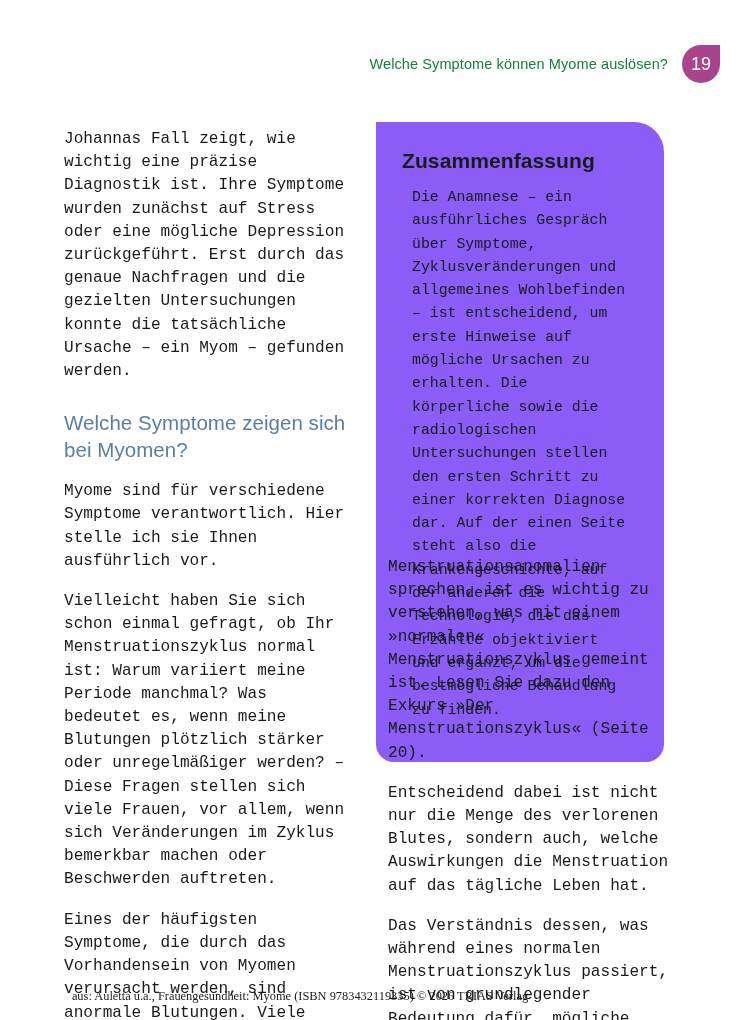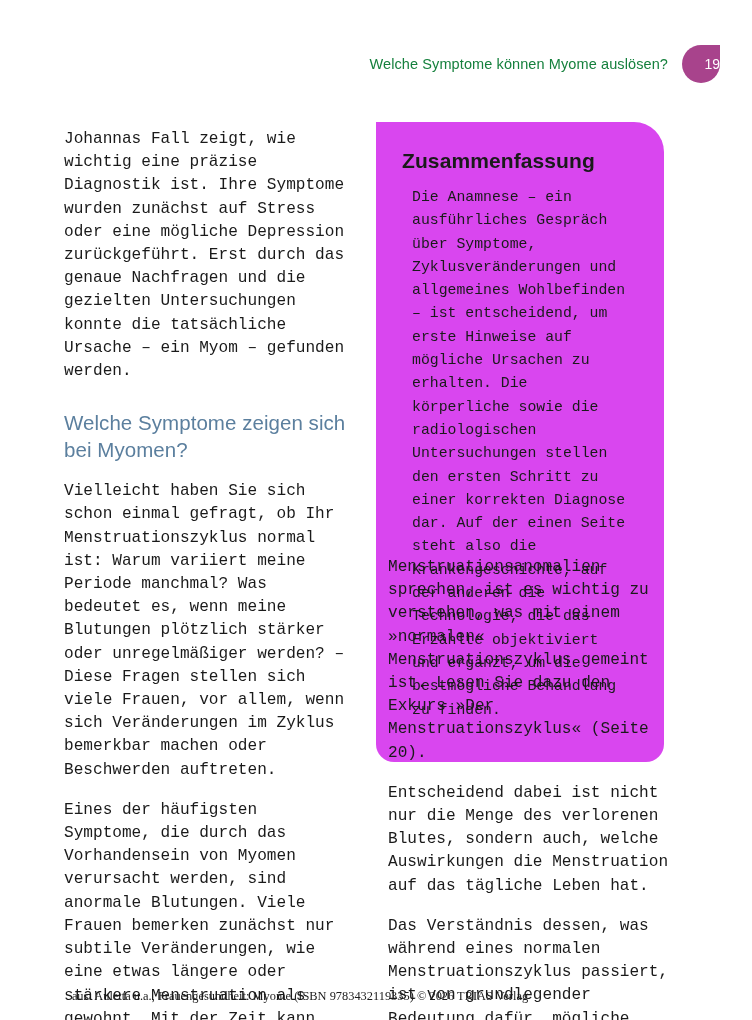--- a/index.html
+++ b/index.html
@@ -43,23 +43,23 @@
     margin-right: 14px;
     white-space: nowrap;
   }
   .page-badge {
     width: 38px;
     height: 38px;
     background: #a8438c;
     border-radius: 50% 0 50% 50%;
     display: flex;
     align-items: center;
-    justify-content: flex-end;
+    justify-content: center;
     font-family: "Liberation Sans", sans-serif;
-    font-size: 14px;
+    font-size: 18px;
     color: #ffffff;
     flex: none;
   }
 
   
   .columns {
     position: absolute;
     top: 128px;
     left: 64px;
     width: 624px;
@@ -103,21 +103,21 @@
     letter-spacing: 0.05px;
   }
 
   
   .summary-box {
     position: absolute;
     left: 312px;
     top: -6px;
     width: 288px;
     box-sizing: border-box;
-    background: #d946ef;
+    background: #8b5cf6;
     border-radius: 0 30px 18px 18px;
     padding: 26px 26px 30px 26px;
   }
   .summary-title {
     margin: 0 0 12px 0;
     font-family: "Liberation Sans", sans-serif;
     font-weight: bold;
     font-size: 21px;
     line-height: 26px;
     color: #1a1a1a;
@@ -162,20 +162,21 @@
     </div>
   </div>
 
   <div class="columns">
 
     <div class="col col-left">
       <p class="body-text">Johannas Fall zeigt, wie wichtig eine präzise Diagnostik ist. Ihre Symptome wurden zunächst auf Stress oder eine mögliche Depression zurückgeführt. Erst durch das genaue Nachfragen und die gezielten Untersuchungen konnte die tatsächliche Ursache – ein Myom – gefunden werden.</p>
 
       <h2 class="section-heading">Welche Symptome zeigen sich bei Myomen?</h2>
 
+      <p class="body-text">Myome sind für verschiedene Symptome verantwortlich. Hier stelle ich sie Ihnen ausführlich vor.</p>
 
 
       <p class="body-text">Vielleicht haben Sie sich schon einmal gefragt, ob Ihr Menstruationszyklus normal ist: Warum variiert meine Periode manchmal? Was bedeutet es, wenn meine Blutungen plötzlich stärker oder unregelmäßiger werden? – Diese Fragen stellen sich viele Frauen, vor allem, wenn sich Veränderungen im Zyklus bemerkbar machen oder Beschwerden auftreten.</p>
 
       <p class="body-text">Eines der häufigsten Symptome, die durch das Vorhandensein von Myomen verursacht werden, sind anormale Blutungen. Viele Frauen bemerken zunächst nur subtile Veränderungen, wie eine etwas längere oder stärkere Menstruation als gewohnt. Mit der Zeit kann sich das jedoch verstärken, bis die Blutungen so intensiv werden, dass sie den Alltag erheblich beeinträchtigen. Bevor wir über</p>
     </div>
 
     <div class="summary-box">
       <div class="summary-title">Zusammenfassung</div>
       <p class="summary-text">Die Anamnese – ein ausführliches Gespräch über Symptome, Zyklusveränderungen und allgemeines Wohlbefinden – ist entscheidend, um erste Hinweise auf mögliche Ursachen zu erhalten. Die körperliche sowie die radiologischen Untersuchungen stellen den ersten Schritt zu einer korrekten Diagnose dar. Auf der einen Seite steht also die Krankengeschichte, auf der anderen die Technologie, die das Erzählte objektiviert und ergänzt, um die bestmögliche Behandlung zu finden.</p>

